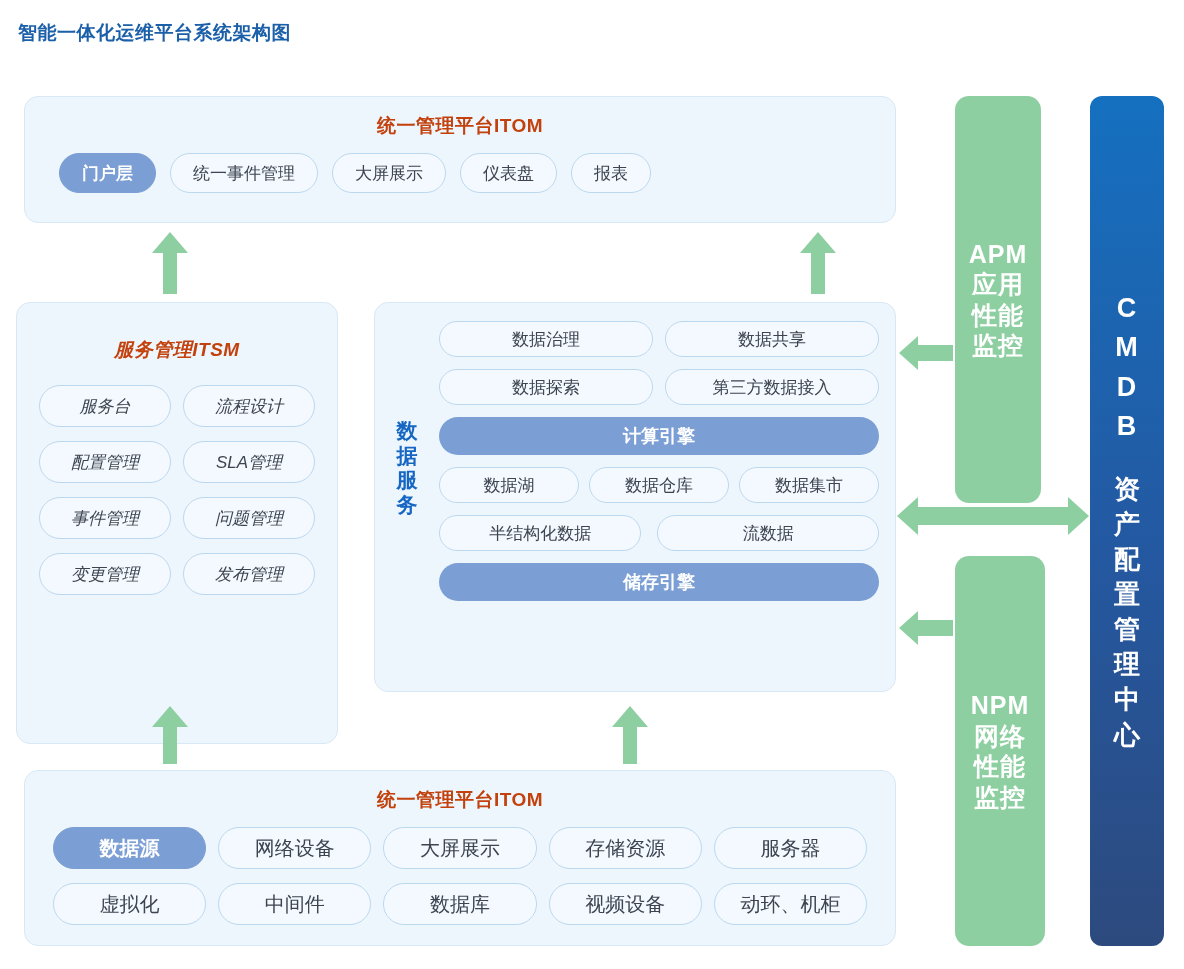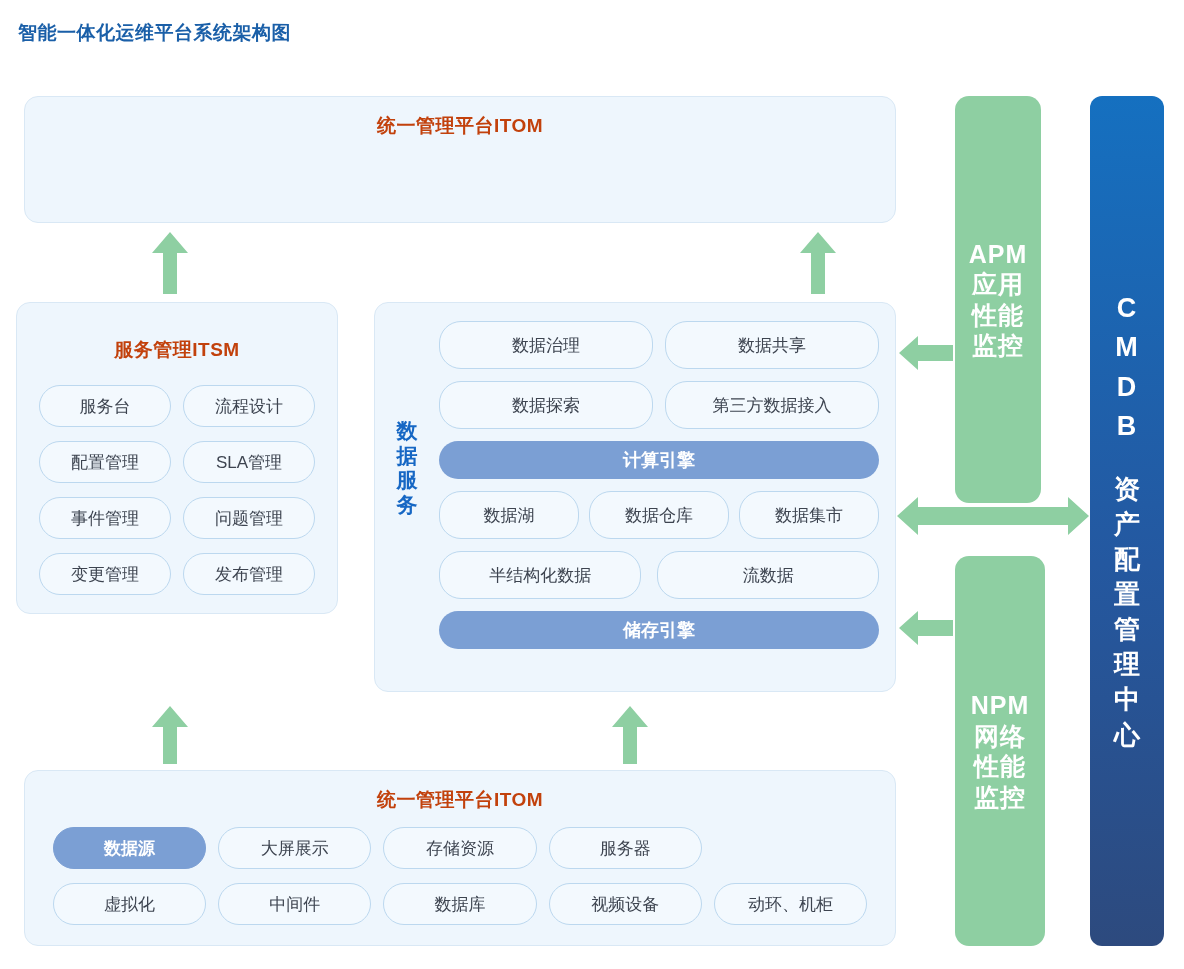--- a/index.html
+++ b/index.html
@@ -60,51 +60,51 @@
   
   #itom-top { left: 24px; top: 96px; width: 872px; height: 127px; }
   #itom-top .panel-title { margin-top: 16px; }
   #itom-top .row {
     display: flex; gap: 14px;
     margin-top: 14px; padding: 0 34px;
   }
   #itom-top .pill { flex: 0 0 auto; padding: 0 22px; }
 
   
-  #itsm { left: 16px; top: 302px; width: 322px; height: 312px; }
+  #itsm { left: 16px; top: 302px; width: 322px; height: 442px; font-style: italic; }
   #itsm .panel-title { margin-top: 34px; }
   #itsm .grid {
     display: grid; grid-template-columns: 1fr 1fr;
     gap: 14px 12px; padding: 22px 22px 0 22px;
   }
   #itsm .pill { height: 42px; font-size: 17px; }
 
   
   #dataserv { left: 374px; top: 302px; width: 522px; height: 390px; }
   #dataserv .vlabel {
     position: absolute; left: 14px; top: 116px;
     width: 36px;
     font-size: 21px; font-weight: bold; color: #1667c4;
     line-height: 1.17; text-align: center;
   }
   #dataserv .inner { position: absolute; left: 64px; top: 18px; right: 16px; }
   #dataserv .r2 { display: grid; grid-template-columns: 1fr 1fr; gap: 12px; }
   #dataserv .r3 { display: grid; grid-template-columns: 1fr 1fr 1fr; gap: 10px; }
   #dataserv .r2b { display: grid; grid-template-columns: 1.05fr 1.15fr; gap: 16px; }
   #dataserv .spacer { height: 12px; }
-  #dataserv .pill { height: 48px; font-size: 17px; }
+  #dataserv .pill { height: 36px; font-size: 17px; }
 
   
   #itom-bottom { left: 24px; top: 770px; width: 872px; height: 176px; }
   #itom-bottom .panel-title { margin-top: 16px; }
   #itom-bottom .row {
     display: grid; grid-template-columns: repeat(5, 1fr);
     gap: 12px; padding: 0 28px; margin-top: 14px;
   }
-  #itom-bottom .pill { height: 42px; font-size: 17px; }
+  #itom-bottom .pill { height: 42px; font-size: 20px; }
 
   
   .green-col {
     position: absolute;
     background: #8ecfa2;
     border-radius: 14px;
     display: flex; align-items: center; justify-content: center;
   }
   .green-col .vtext {
     color: #ffffff; font-weight: bold;
@@ -133,20 +133,27 @@
 </style>
 </head>
 <body>
 
 <div class="page">
 
   <div class="doc-title">智能一体化运维平台系统架构图</div>
 
   <div class="panel" id="itom-top">
     <div class="panel-title">统一管理平台ITOM</div>
+    <div class="row">
+      <div class="pill solid">门户层</div>
+      <div class="pill">统一事件管理</div>
+      <div class="pill">大屏展示</div>
+      <div class="pill">仪表盘</div>
+      <div class="pill">报表</div>
+    </div>
   </div>
 
   <div class="panel" id="itsm">
     <div class="panel-title">服务管理ITSM</div>
     <div class="grid">
       <div class="pill">服务台</div>
       <div class="pill">流程设计</div>
       <div class="pill">配置管理</div>
       <div class="pill">SLA管理</div>
       <div class="pill">事件管理</div>
@@ -188,20 +195,21 @@
       </div>
       <div class="spacer"></div>
       <div class="bar">储存引擎</div>
     </div>
   </div>
 
   <div class="panel" id="itom-bottom">
     <div class="panel-title">统一管理平台ITOM</div>
     <div class="row">
       <div class="pill solid">数据源</div>
+      <div class="pill">网络设备</div>
       <div class="pill">大屏展示</div>
       <div class="pill">存储资源</div>
       <div class="pill">服务器</div>
     </div>
     <div class="row">
       <div class="pill">虚拟化</div>
       <div class="pill">中间件</div>
       <div class="pill">数据库</div>
       <div class="pill">视频设备</div>
       <div class="pill">动环、机柜</div>

